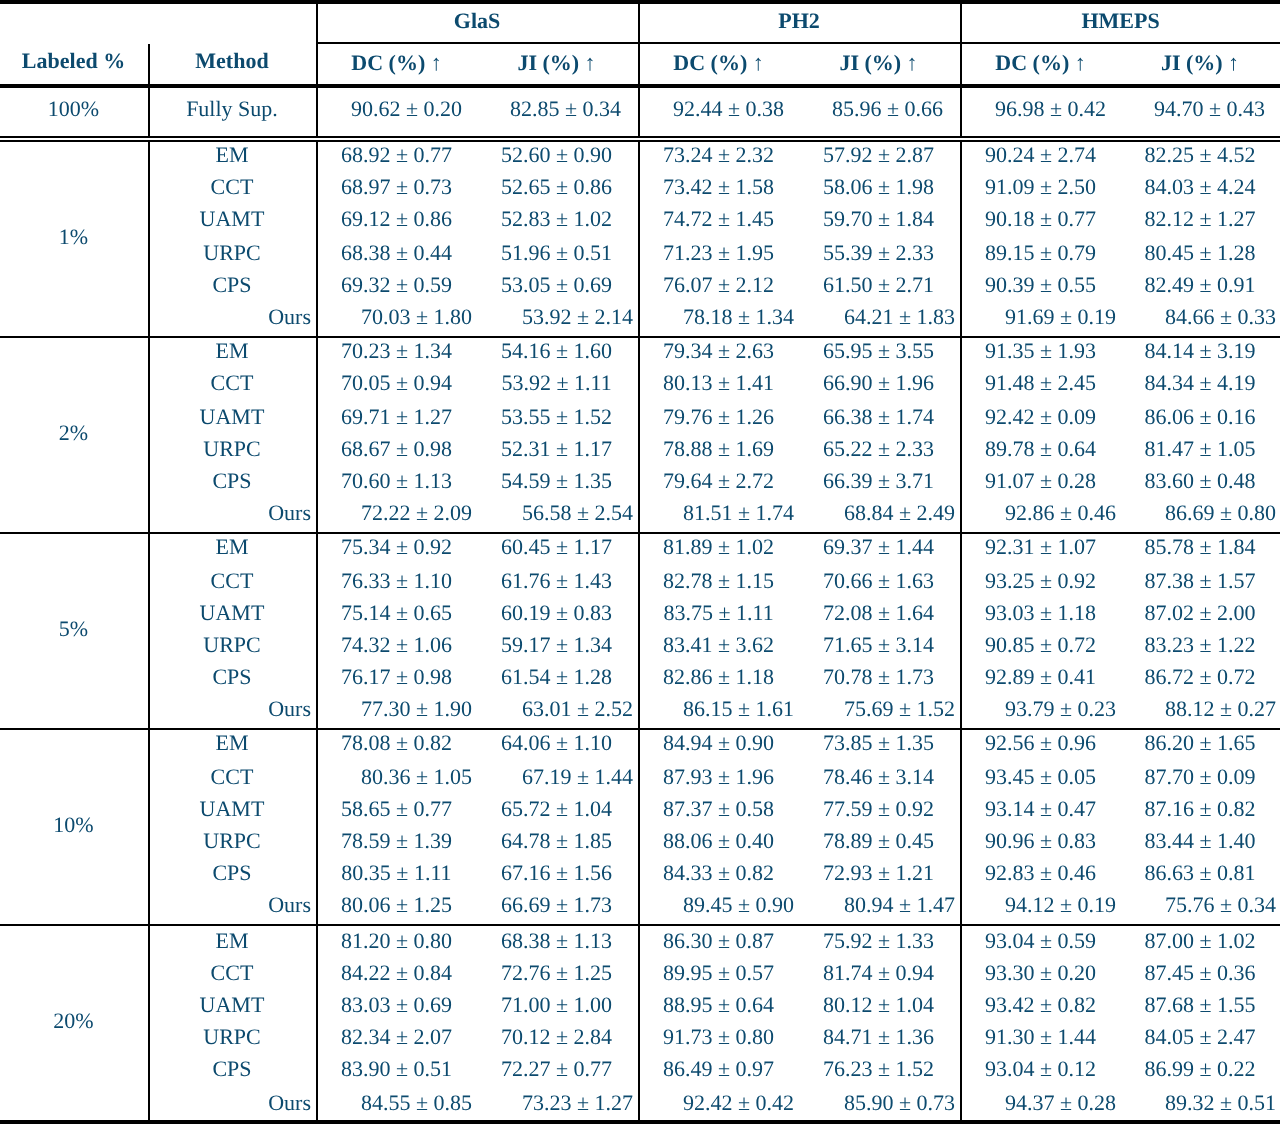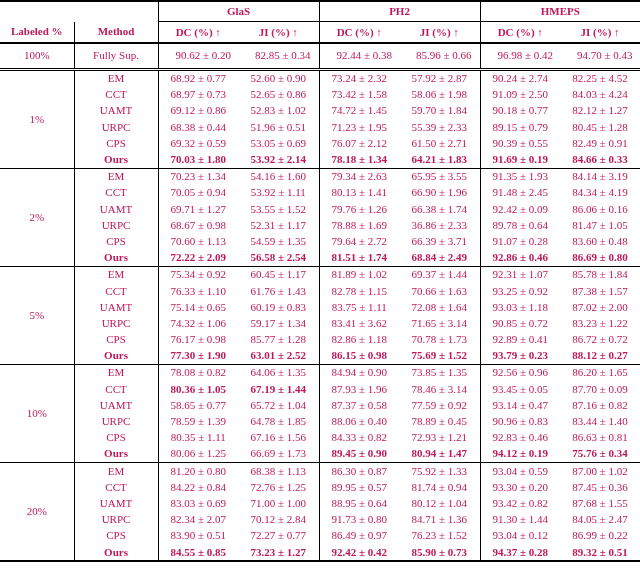--- a/index.html
+++ b/index.html
@@ -4,21 +4,21 @@
 <style>
   html, body {
     margin: 0; padding: 0;
     width: 640px; height: 568px;
     overflow: hidden;
     background: #ffffff;
   }
   .page {
     width: 640px; height: 568px;
     font-family: "Liberation Serif", "DejaVu Serif", serif;
-    color: #be185d;
+    color: #0c4a6e;
   }
   table.results {
     border-collapse: collapse;
     table-layout: fixed;
     width: 640px;
     border-top: 2px solid #000;
     border-bottom: 2px solid #000;
     font-size: 11px;
   }
   th, td {
@@ -30,21 +30,21 @@
     white-space: nowrap;
     overflow: hidden;
   }
   th { font-weight: bold; }
   .grp { border-bottom: 1px solid #000; padding: 3px 2px; }
   .spacer { padding: 3px 2px; }
   .subhead th { border-bottom: 2px solid #000; padding: 3.5px 2px; }
   .vr { border-right: 1px solid #000; }
   .fullysup td { border-bottom: 3px double #000; padding: 5px 17px; }
   .block-start td { border-top: 1px solid #000; }
-  .b { font-weight: bold; }
+  .b { font-weight: normal; text-align: right; }
   .caption {
     text-align: center;
     font-size: 10.5px;
     margin-top: 5px;
     line-height: 1.25;
   }
 </style>
 </head>
 <body>
 
@@ -170,21 +170,21 @@
           <td>79.76 ± 1.26</td>
           <td class="vr">66.38 ± 1.74</td>
           <td>92.42 ± 0.09</td>
           <td>86.06 ± 0.16</td>
         </tr>
         <tr>
           <td class="vr">URPC</td>
           <td>68.67 ± 0.98</td>
           <td class="vr">52.31 ± 1.17</td>
           <td>78.88 ± 1.69</td>
-          <td class="vr">36.86 ± 2.33</td>
+          <td class="vr">65.22 ± 2.33</td>
           <td>89.78 ± 0.64</td>
           <td>81.47 ± 1.05</td>
         </tr>
         <tr>
           <td class="vr">CPS</td>
           <td>70.60 ± 1.13</td>
           <td class="vr">54.59 ± 1.35</td>
           <td>79.64 ± 2.72</td>
           <td class="vr">66.39 ± 3.71</td>
           <td>91.07 ± 0.28</td>
@@ -232,40 +232,40 @@
           <td>74.32 ± 1.06</td>
           <td class="vr">59.17 ± 1.34</td>
           <td>83.41 ± 3.62</td>
           <td class="vr">71.65 ± 3.14</td>
           <td>90.85 ± 0.72</td>
           <td>83.23 ± 1.22</td>
         </tr>
         <tr>
           <td class="vr">CPS</td>
           <td>76.17 ± 0.98</td>
-          <td class="vr">85.77 ± 1.28</td>
+          <td class="vr">61.54 ± 1.28</td>
           <td>82.86 ± 1.18</td>
           <td class="vr">70.78 ± 1.73</td>
           <td>92.89 ± 0.41</td>
           <td>86.72 ± 0.72</td>
         </tr>
         <tr>
           <td class="vr b">Ours</td>
           <td class=" b">77.30 ± 1.90</td>
           <td class="vr b">63.01 ± 2.52</td>
-          <td class=" b">86.15 ± 0.98</td>
+          <td class=" b">86.15 ± 1.61</td>
           <td class="vr b">75.69 ± 1.52</td>
           <td class=" b">93.79 ± 0.23</td>
           <td class=" b">88.12 ± 0.27</td>
         </tr>
         <tr class="block-start">
           <td class="vr" rowspan="6">10%</td>
           <td class="vr">EM</td>
           <td>78.08 ± 0.82</td>
-          <td class="vr">64.06 ± 1.35</td>
+          <td class="vr">64.06 ± 1.10</td>
           <td>84.94 ± 0.90</td>
           <td class="vr">73.85 ± 1.35</td>
           <td>92.56 ± 0.96</td>
           <td>86.20 ± 1.65</td>
         </tr>
         <tr>
           <td class="vr">CCT</td>
           <td class=" b">80.36 ± 1.05</td>
           <td class="vr b">67.19 ± 1.44</td>
           <td>87.93 ± 1.96</td>

